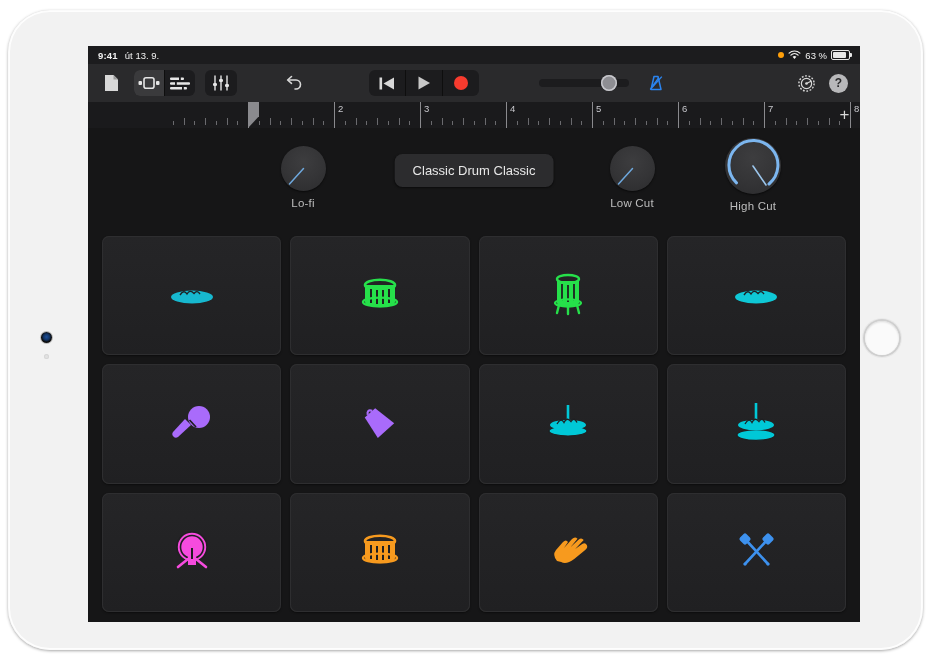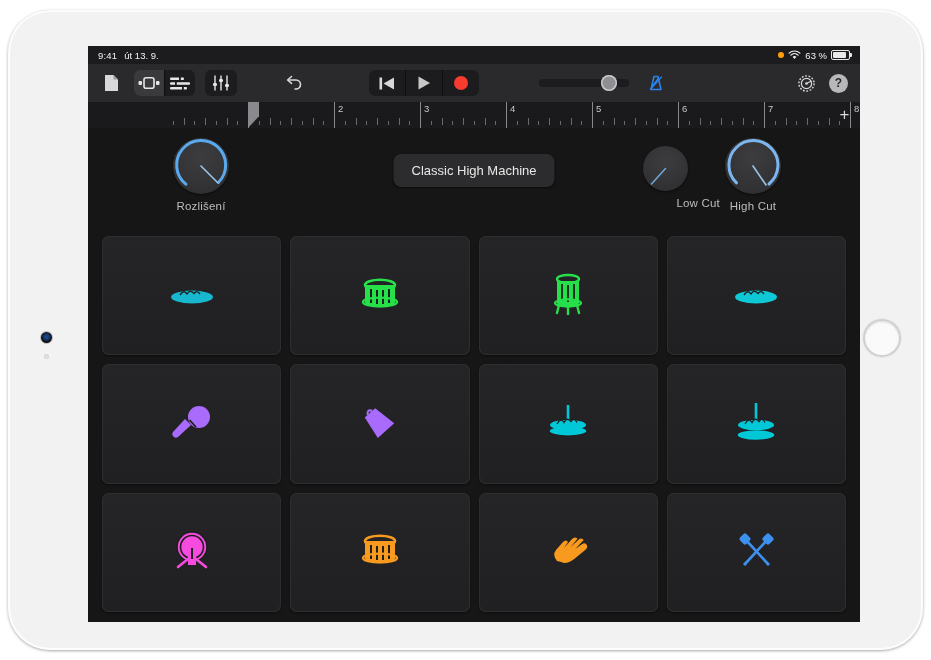--- a/index.html
+++ b/index.html
@@ -44,21 +44,21 @@
   }
 
   
   .statusbar{
     position:absolute;left:0;top:0;width:100%;height:18px;
     background:#1c1c1e;color:#f2f2f2;
     display:flex;align-items:center;font-size:9.5px;
   }
   .sb-left{display:flex;align-items:center;gap:7px;padding-left:10px;}
   .sb-right{margin-left:auto;display:flex;align-items:center;gap:4px;padding-right:10px;}
-  .sb-time{font-weight:normal;letter-spacing:.2px;}
+  .sb-time{font-weight:bold;letter-spacing:.2px;}
   .sb-date{font-weight:normal;}
   .orangedot{width:6px;height:6px;border-radius:50%;background:#ff9f0a;display:inline-block;}
   .battery{
     width:17px;height:8.5px;border:1px solid #e8e8e8;border-radius:2px;position:relative;
   }
   .battery:after{content:"";position:absolute;right:-3px;top:2.2px;width:1.6px;height:3.6px;background:#e8e8e8;border-radius:0 1px 1px 0;}
   .battery i{position:absolute;left:1px;top:1px;bottom:1px;width:13px;background:#e8e8e8;border-radius:1px;display:block;}
 
   
   .toolbar{
@@ -382,34 +382,33 @@
           <div class="tick" style="left: 149.25px; height: 4px;"></div>
         </div>
       <div class="playhead"></div>
       <div class="plusbtn">+</div>
     </div>
 
     <div class="body">
 
       <div class="knobrow">
 
-        <div class="knobwrap" style="left:58px;top:10px;width:110px;">
-          <div class="knob-face" style="width:56px;height:56px;">
-            <svg class="knob-svg" width="56" height="56" viewBox="0 0 56 56">
-              <path d="M12.9 46.2 A 24.5 24.5 0 1 1 45.6 44.2" fill="none" stroke="#5aa9ee" stroke-width="3" stroke-linecap="round"></path>
-              <line x1="28" y1="28" x2="45" y2="45" stroke="#9cc6ec" stroke-width="1.6" stroke-linecap="round"></line>
-            </svg>
-          </div>
-          <div class="knob-label">Rozlišení</div>
-        </div>
-
-
-        <div class="presetbtn">Classic High Machine</div>
-
-        <div class="knobwrap" style="left:522px;top:18px;width:110px;text-align:right;">
+
+        <div class="knobwrap" style="left:160px;top:18px;width:110px;">
+          <div class="knob-face" style="width:45px;height:45px;">
+            <svg class="knob-svg" width="45" height="45" viewBox="0 0 45 45">
+              <line x1="22.5" y1="22.5" x2="8.5" y2="38" stroke="#6ea8dd" stroke-width="1.5" stroke-linecap="round"></line>
+            </svg>
+          </div>
+          <div class="knob-label">Lo-fi</div>
+        </div>
+
+        <div class="presetbtn">Classic Drum Classic</div>
+
+        <div class="knobwrap" style="left:489px;top:18px;width:110px;">
           <div class="knob-face" style="width:45px;height:45px;">
             <svg class="knob-svg" width="45" height="45" viewBox="0 0 45 45">
               <line x1="22.5" y1="22.5" x2="8.5" y2="38" stroke="#6ea8dd" stroke-width="1.5" stroke-linecap="round"></line>
             </svg>
           </div>
           <div class="knob-label">Low Cut</div>
         </div>
 
         <div class="knobwrap" style="left:610px;top:10px;width:110px;">
           <div class="knob-face" style="width:56px;height:56px;">

